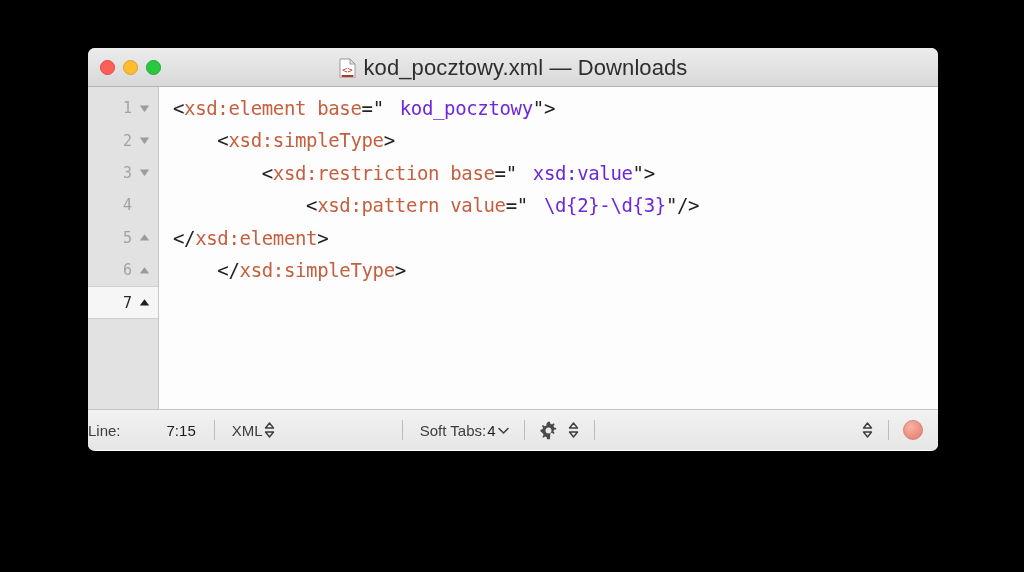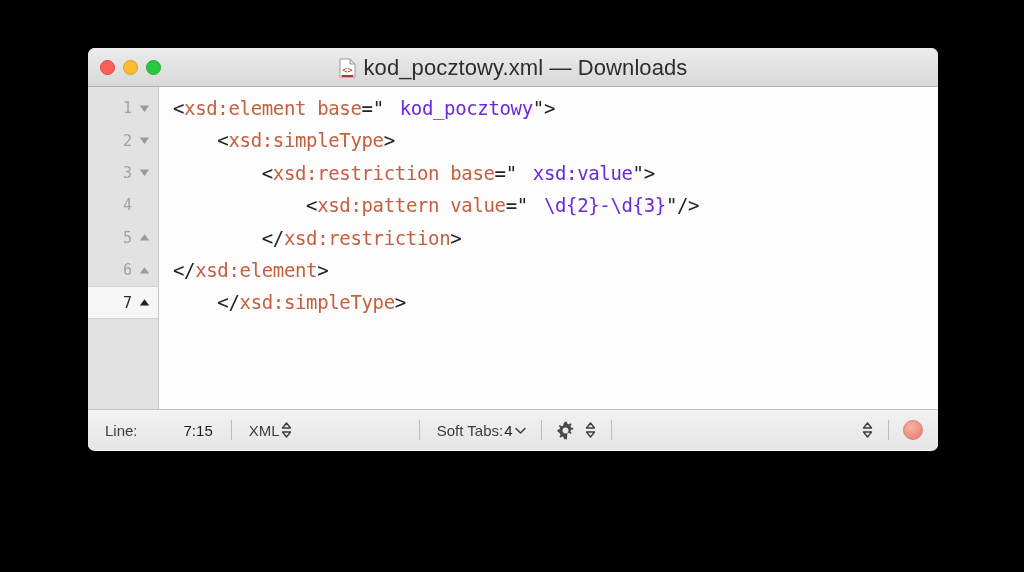--- a/index.html
+++ b/index.html
@@ -285,28 +285,27 @@
                 <path d="M1.8 9.6 H11.2 L6.5 3.2 Z" fill="#1f1f1f"></path>
               </svg>
             </span>
           </div>
         </div>
       <div class="code" id="code">
           <div class="code-line"><span class="tok-punct">&lt;</span><span class="tok-tag">xsd:element</span><span class="tok-punct"> </span><span class="tok-attr">base</span><span class="tok-eq">=</span><span class="tok-quote">"</span><span class="tok-val">kod_pocztowy</span><span class="tok-quote">"</span><span class="tok-punct">&gt;</span></div>
           <div class="code-line"><span class="tok-punct">    &lt;</span><span class="tok-tag">xsd:simpleType</span><span class="tok-punct">&gt;</span></div>
           <div class="code-line"><span class="tok-punct">        &lt;</span><span class="tok-tag">xsd:restriction</span><span class="tok-punct"> </span><span class="tok-attr">base</span><span class="tok-eq">=</span><span class="tok-quote">"</span><span class="tok-val">xsd:value</span><span class="tok-quote">"</span><span class="tok-punct">&gt;</span></div>
           <div class="code-line"><span class="tok-punct">            &lt;</span><span class="tok-tag">xsd:pattern</span><span class="tok-punct"> </span><span class="tok-attr">value</span><span class="tok-eq">=</span><span class="tok-quote">"</span><span class="tok-val">\d{2}-\d{3}</span><span class="tok-quote">"</span><span class="tok-punct">/&gt;</span></div>
-          <div class="code-line"><span class="tok-punct">        &lt;/</span><span class="tok-tag">xsd:restriction</span><span class="tok-punct">&gt;</span></div>
           <div class="code-line"><span class="tok-punct">&lt;/</span><span class="tok-tag">xsd:element</span><span class="tok-punct">&gt;</span></div>
           <div class="code-line"><span class="tok-punct">    &lt;/</span><span class="tok-tag">xsd:simpleType</span><span class="tok-punct">&gt;</span></div>
         </div>
     </div>
 
     <div class="statusbar">
-      <div class="sb-item" style="padding-left:17px;gap:46px;">
+      <div class="sb-item" style="gap:46px;">
         <span class="sb-label">Line:</span>
         <span class="sb-value">7:15</span>
       </div>
       <div class="sb-sep" style="margin-left:18px;"></div>
       <div class="sb-item" style="padding-left:17px;width:170px;justify-content:flex-start;">
         <span class="sb-label">XML</span>
         <span class="stepper">
           <svg viewBox="0 0 13 20" width="13" height="20" xmlns="http://www.w3.org/2000/svg">
             <path d="M6.5 3 L10.5 8 H2.5 Z" fill="none" stroke="#3d3d3d" stroke-width="1.4" stroke-linejoin="round"></path>
             <path d="M6.5 17 L10.5 12 H2.5 Z" fill="none" stroke="#3d3d3d" stroke-width="1.4" stroke-linejoin="round"></path>

